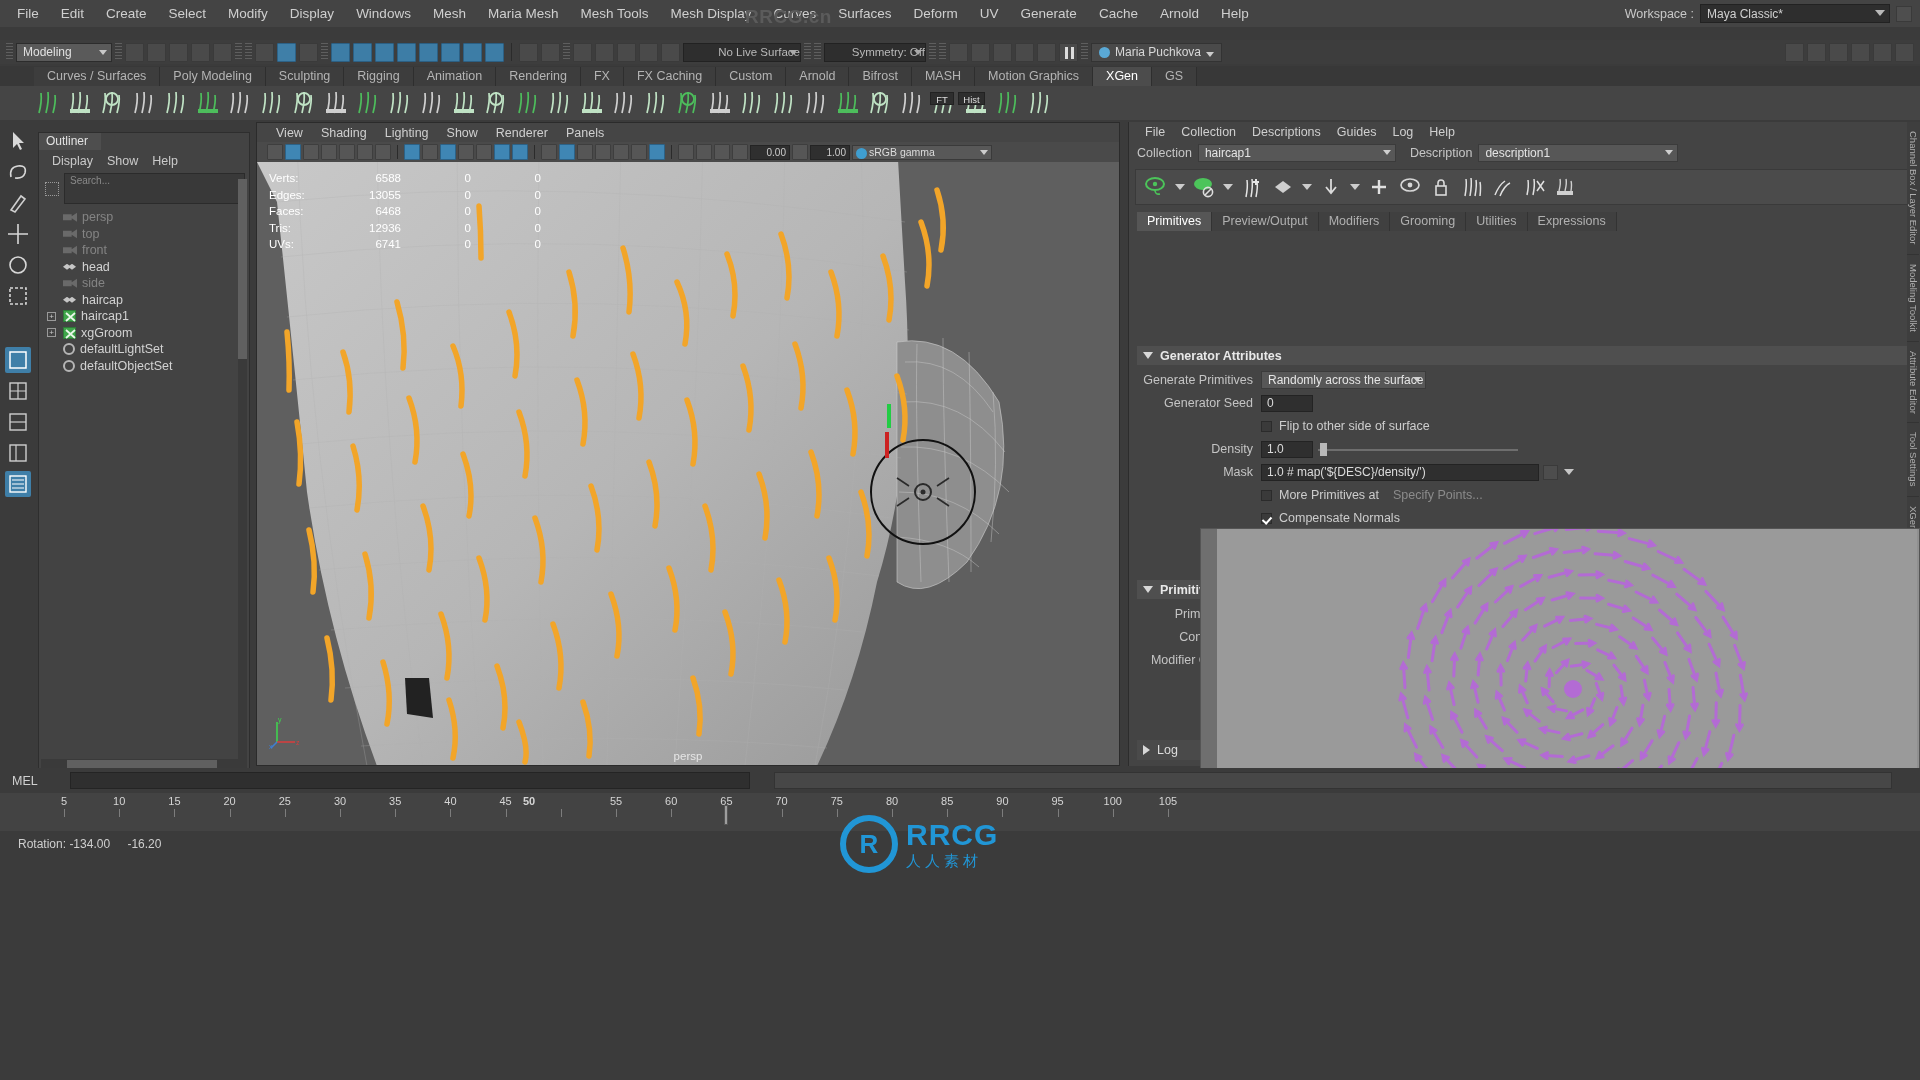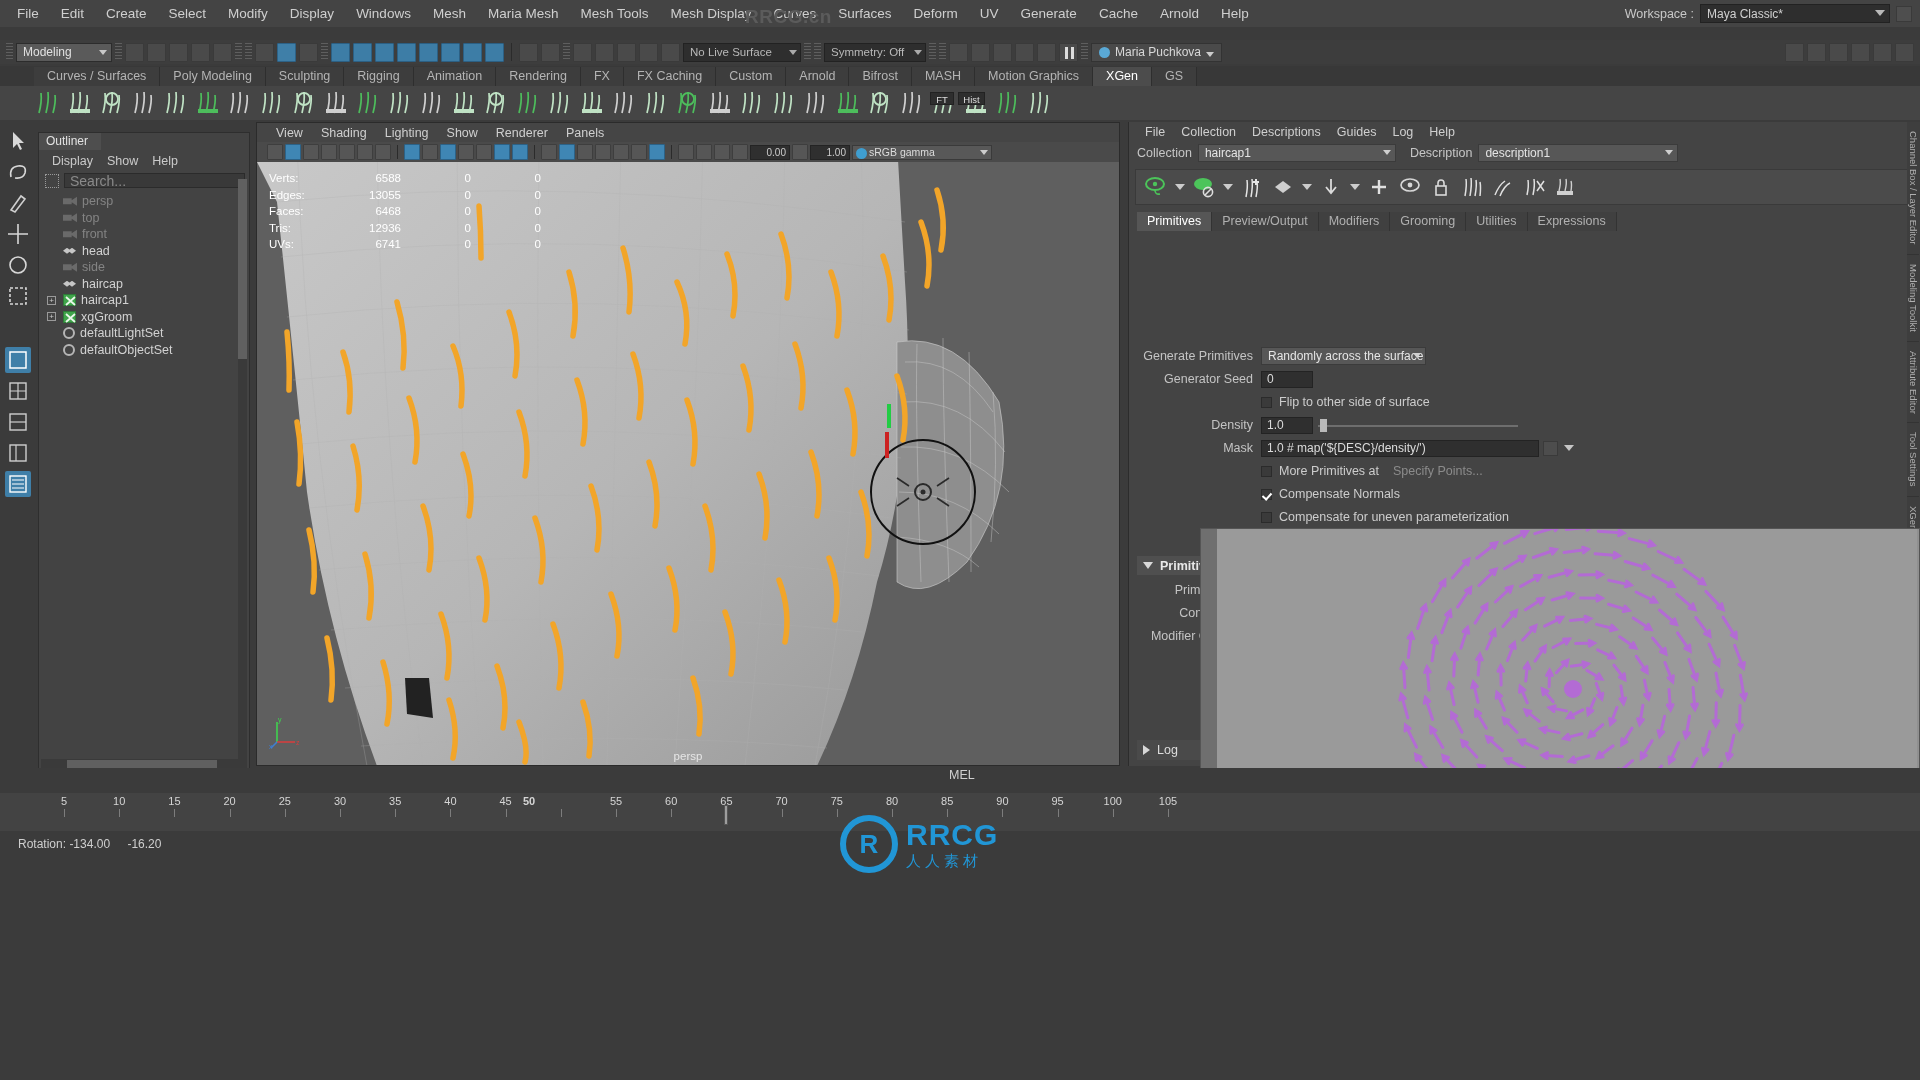--- a/index.html
+++ b/index.html
@@ -26,21 +26,21 @@
   .mode-sel{ width:96px; height:19px; background:#5a5a5a; border:1px solid #2c2c2c; font-size:12px;
              color:#e0e0e0; display:flex; align-items:center; padding-left:6px; position:relative;}
   .mode-sel .car{ position:absolute; right:4px; top:6px; border-left:4.5px solid transparent; border-right:4.5px solid transparent; border-top:5.5px solid #c9c9c9;}
   .sep{ width:1px; height:18px; background:#2b2b2b; margin:0 4px;}
   .ticks{ width:7px; height:18px; background:
       repeating-linear-gradient(to bottom,#6d6d6d 0 1px, transparent 1px 3px); opacity:.7;}
   .tbtn{ width:19px; height:19px; background:#4a4a4a; border:1px solid #3a3a3a; border-radius:1px; position:relative; }
   .tbtn.on{ background:#3f7fa8; border-color:#2d6287; }
   .tbtn.blue{ background:#3d7da6; border-color:#2c6084;}
   .field{ height:19px; background:#2e2e2e; border:1px solid #222; color:#b9b9b9; font-size:11.5px;
-          display:flex; align-items:center; padding-left:6px; position:relative;}
+          display:flex; align-items:center; padding-left:6px; position:relative;justify-content:flex-end;}
   .field .car{ position:absolute; right:3px; top:6px; border-left:4px solid transparent; border-right:4px solid transparent; border-top:5px solid #aaa;}
   .userbox{ height:19px; background:#4a4a4a; border:1px solid #333; display:flex; align-items:center;
             gap:5px; padding:0 7px; font-size:12px; color:#d8d8d8;}
   .user-dot{ width:11px;height:11px;border-radius:50%; background:#5aa9d6;}
 
   
   .shelftabs{ position:absolute; left:0; top:66px; width:1920px; height:20px; background:#383838;
               display:flex; align-items:flex-end; padding-left:34px;}
   .shelftab{ height:19px; padding:0 13px; font-size:12.5px; color:#b4b4b4; line-height:19px;
              background:#3d3d3d; border-right:1px solid #2e2e2e;}
@@ -65,22 +65,22 @@
 
   
   .outliner{ position:absolute; left:38px; top:120px; width:212px; height:642px; background:#434343;
              border:1px solid #2e2e2e;margin-top:12px;}
   .ol-titletab{ height:17px; background:#4e4e4e; width:62px; color:#e2e2e2; font-size:12px;
                 line-height:17px; padding-left:7px;}
   .ol-menu{ display:flex; gap:0; padding:3px 0 3px 6px; }
   .ol-menu span{ font-size:12.5px; color:#cacaca; padding:1px 7px; }
   .ol-search{ display:flex; align-items:center; gap:5px; padding:1px 4px 3px 6px;}
   .ol-sicon{ width:14px; height:14px; border:1px dotted #9a9a9a; }
-  .ol-searchbox{ flex:1; height:15px; background:#393939; border:1px solid #2b2b2b;
-                 color:#8a8a8a; font-size:14px; line-height:14px; padding-left:5px;}
+  .ol-searchbox{ flex:1; height:31px; background:#393939; border:1px solid #2b2b2b;
+                 color:#8a8a8a; font-size:10px; line-height:14px; padding-left:5px;}
   .ol-list{ padding-top:2px; }
   .ol-row{ height:16.5px; display:flex; align-items:center; font-size:12.5px; padding-left:24px; gap:5px;}
   .ol-row .expand{ position:absolute; left:8px; width:9px;height:9px;border:1px solid #9a9a9a;
                    font-size:8px; line-height:7px; text-align:center; color:#ccc;}
   .ol-row .ic{ width:14px; height:11px; flex:none;}
   .ic-cam{ background:#7f7f7f; clip-path:polygon(0 22%,62% 22%,62% 42%,100% 8%,100% 92%,62% 58%,62% 78%,0 78%); }
   .ic-cam.dim{ background:#6a6a6a;}
   .ic-mesh{ width:14px;height:11px; position:relative;}
   .ic-mesh:before,.ic-mesh:after{content:"";position:absolute;width:8px;height:6px;background:#c6c6c6;
       clip-path:polygon(50% 0,100% 50%,50% 100%,0 50%);}
@@ -161,21 +161,21 @@
   .xg-sidetabs{ position:absolute; right:0; top:122px; width:13px; height:644px; background:#3e3e3e;}
   .xg-sidetabs div{ writing-mode:vertical-rl; font-size:9.5px; color:#b0b0b0; padding:9px 0 9px 1px;
                     border-bottom:1px solid #333;}
 
   
   .imgpreview{ position:absolute; left:1200px; top:528px; width:720px; height:318px;
                background:#8c8c8c; overflow:hidden; border:1px solid #555;}
 
   
   .mel{ position:absolute; left:0; top:768px; width:1920px; height:25px; background:#3b3b3b;
-        display:flex; align-items:center; padding-left:12px; gap:24px;flex-direction:column;}
+        display:flex; align-items:center; padding-left:12px; gap:24px;}
   .mel-lbl{ font-size:12.5px; color:#d0d0d0; width:34px;}
   .mel-in{ width:680px; height:17px; background:#2f2f2f; border:1px solid #242424;}
   .mel-out{ flex:1; height:17px; background:#474747; border:1px solid #333; margin-right:28px;}
 
   
   .timeline{ position:absolute; left:0; top:793px; width:1920px; height:38px; background:#434343;}
   .tl-ruler{ position:absolute; left:0; top:0; width:1920px; height:30px;}
   .tl-tick{ position:absolute; top:16px; width:1px; height:8px; background:#7d7d7d;}
   .tl-num{ position:absolute; top:2px; transform:translateX(-50%); font-size:11px; color:#d5d5d5;}
   .tl-cursor{ position:absolute; top:12px; width:4px; height:20px; background:#9e9e9e; border:1px solid #555;}
@@ -882,20 +882,24 @@
         <div class="xg-tab active">Primitives</div>
         <div class="xg-tab">Preview/Output</div>
         <div class="xg-tab">Modifiers</div>
         <div class="xg-tab">Grooming</div>
         <div class="xg-tab">Utilities</div>
         <div class="xg-tab">Expressions</div>
       </div>
 
     <div class="xg-body">
 
+      <div class="sect">
+        <span class="tri"></span>
+        <span>Generator Attributes</span>
+      </div>
 
       <div class="arow">
         <span class="alab">Generate Primitives</span>
         <div class="acombo" style="width:165px">
           <span>Randomly across the surface</span>
           <span class="car"></span>
         </div>
       </div>
 
       <div class="arow">

